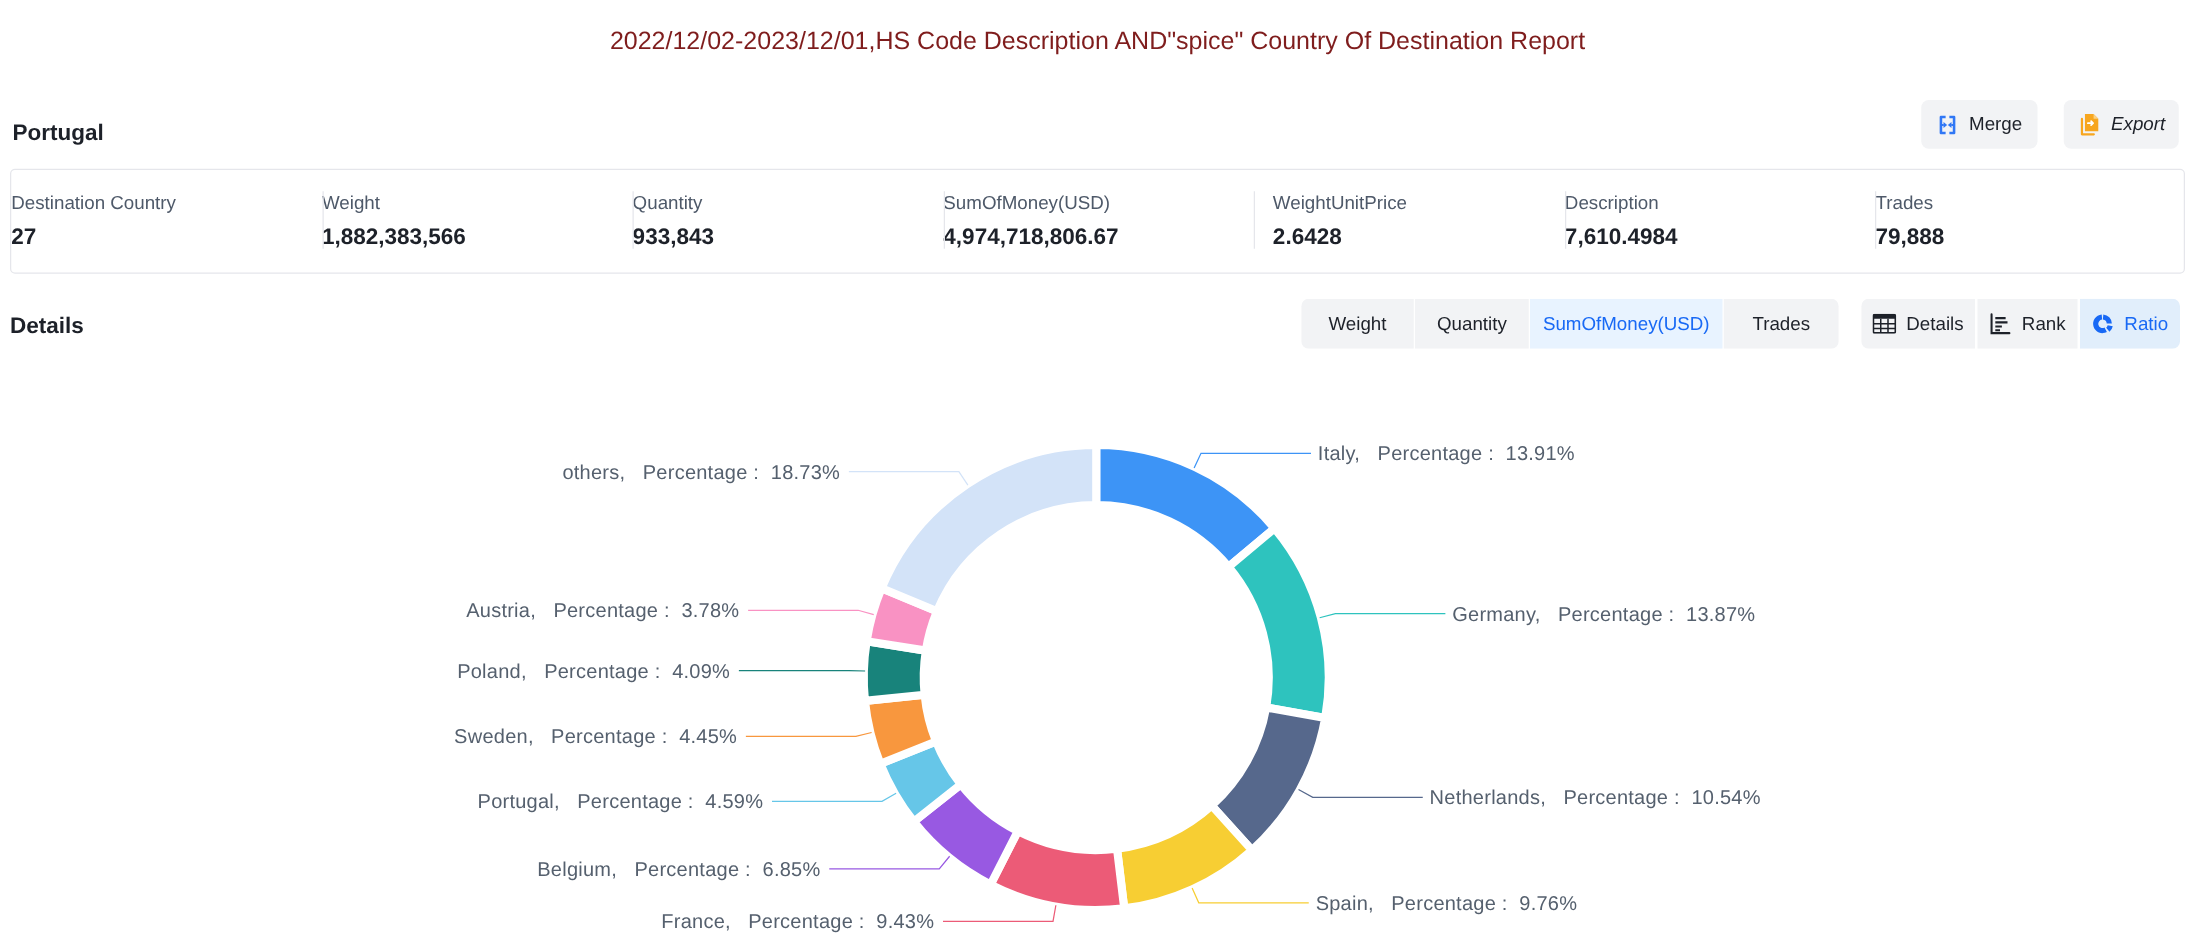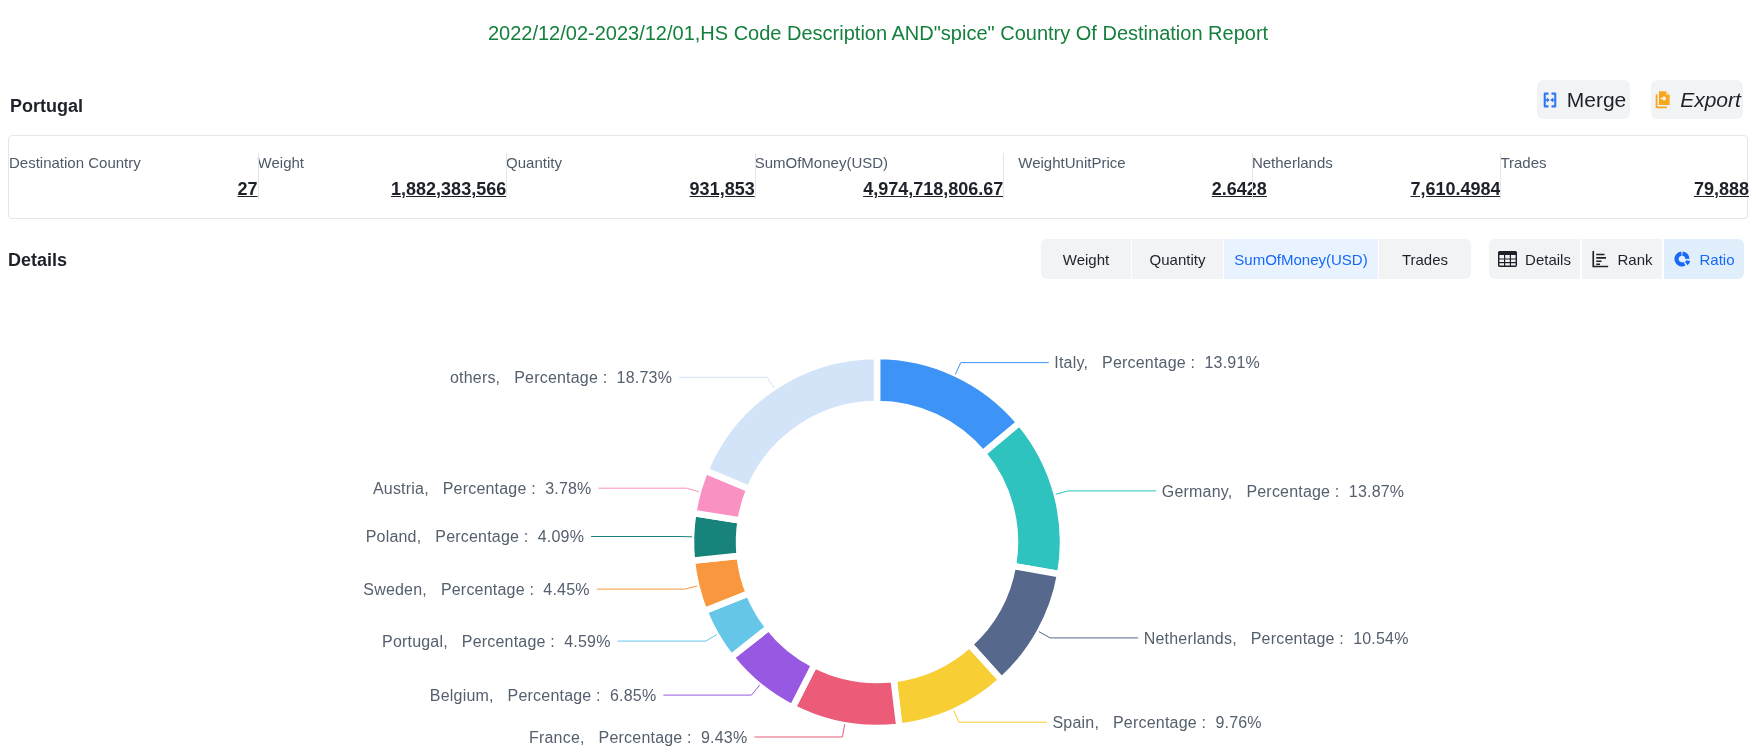--- a/index.html
+++ b/index.html
@@ -1,23 +1,23 @@
 <!DOCTYPE html>
 <html><head>
 <meta charset="utf-8">
 <style>
 * { margin:0; padding:0; box-sizing:border-box; }
 html,body { width:1756px; height:753px; background:#ffffff; font-family:"Liberation Sans", sans-serif; position:relative; overflow:hidden; }
-.title { position:absolute; left:0; top:22px; width:1756px; text-align:center; font-size:20px; color:#15803d; }
+.title { position:absolute; left:0; top:22px; width:1756px; text-align:center; font-size:20px; color:#7f1d1d; }
 .h2 { position:absolute; font-size:18px; font-weight:700; color:#1d2129; }
-.btn { position:absolute; top:80px; height:39px; background:#f2f3f5; border-radius:6px; display:flex; align-items:center; justify-content:center; font-size:21px; color:#1d2129; gap:8px; }
+.btn { position:absolute; top:80px; height:39px; background:#f2f3f5; border-radius:6px; display:flex; align-items:center; justify-content:center; font-size:15px; color:#1d2129; gap:8px; }
 .obox { position:absolute; left:8px; top:135px; width:1740px; height:84px; border:1px solid #e5e6eb; border-radius:4px; }
 .ocol { position:absolute; top:0; height:100%; }
 .ocol .lab { position:absolute; width:100%; text-align:left; top:18px; font-size:15px; color:#4e5969; }
-.ocol .val { position:absolute; width:100%; text-align:right; top:43px; font-size:18px; font-weight:700; color:#1d2129;text-decoration:underline; }
+.ocol .val { position:absolute; width:100%; text-align:left; top:43px; font-size:18px; font-weight:700; color:#1d2129; }
 .osep { position:absolute; top:17px; height:46px; width:1px; background:#e5e6eb; }
 .tabs { position:absolute; top:239px; height:40px; display:flex; background:#ffffff; border-radius:6px; overflow:hidden; }
 .tab { height:40px; display:flex; align-items:center; justify-content:center; font-size:15px; color:#1d2129; background:#f2f3f5; }
 .tab.sel { background:#e8f3ff; color:#1869f5; }
 .tab.selr { background:#e1eefb; color:#1869f5; }
 .lbl { font-size:16px; fill:#55606e; font-family:"Liberation Sans",sans-serif; letter-spacing:0.2px; }
 </style>
 </head>
 <body>
 <div class="title">2022/12/02-2023/12/01,HS Code Description AND"spice" Country Of Destination Report</div>
@@ -48,35 +48,35 @@
       <div class="lab">Destination Country</div>
       <div class="val">27</div>
     </div>
 <div class="ocol" style="left:248.6px; width:248.6px;">
       <div class="lab">Weight</div>
       <div class="val">1,882,383,566</div>
     </div>
 <div class="osep" style="left:248.6px;"></div>
 <div class="ocol" style="left:497.1px; width:248.6px;">
       <div class="lab">Quantity</div>
-      <div class="val">931,853</div>
+      <div class="val">933,843</div>
     </div>
 <div class="osep" style="left:497.1px;"></div>
 <div class="ocol" style="left:745.7px; width:248.6px;">
       <div class="lab">SumOfMoney(USD)</div>
       <div class="val">4,974,718,806.67</div>
     </div>
 <div class="osep" style="left:745.7px;"></div>
 <div class="ocol" style="left:994.3px; width:248.6px;margin-left:15px;">
       <div class="lab">WeightUnitPrice</div>
       <div class="val">2.6428</div>
     </div>
 <div class="osep" style="left:994.3px;"></div>
 <div class="ocol" style="left:1242.9px; width:248.6px;">
-      <div class="lab">Netherlands</div>
+      <div class="lab">Description</div>
       <div class="val">7,610.4984</div>
     </div>
 <div class="osep" style="left:1242.9px;"></div>
 <div class="ocol" style="left:1491.4px; width:248.6px;">
       <div class="lab">Trades</div>
       <div class="val">79,888</div>
     </div>
 <div class="osep" style="left:1491.4px;"></div>
 </div>
 

